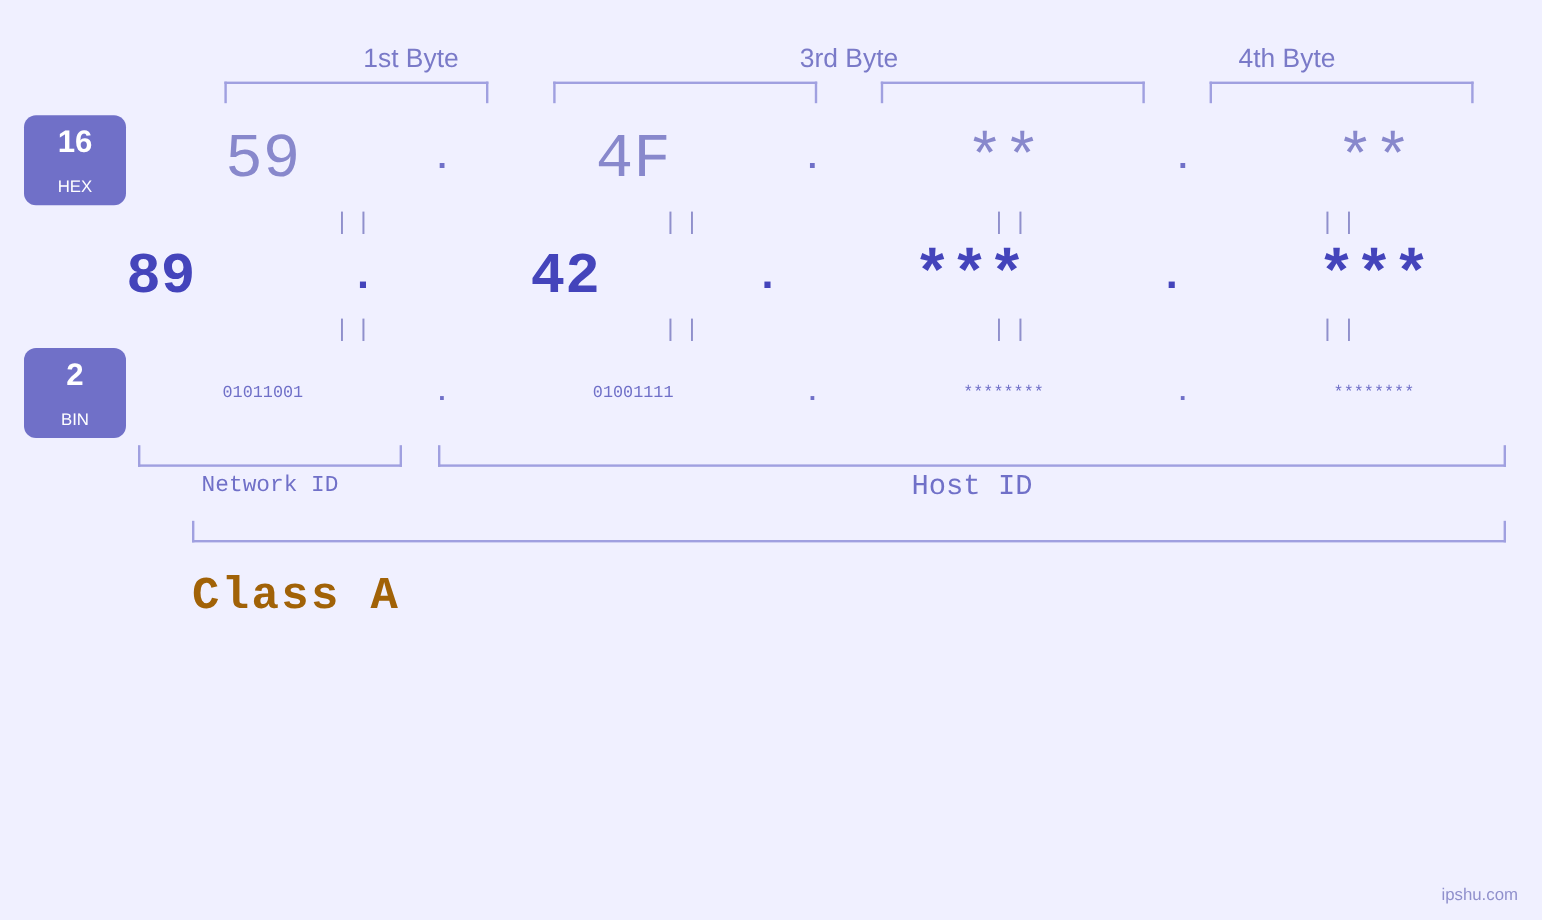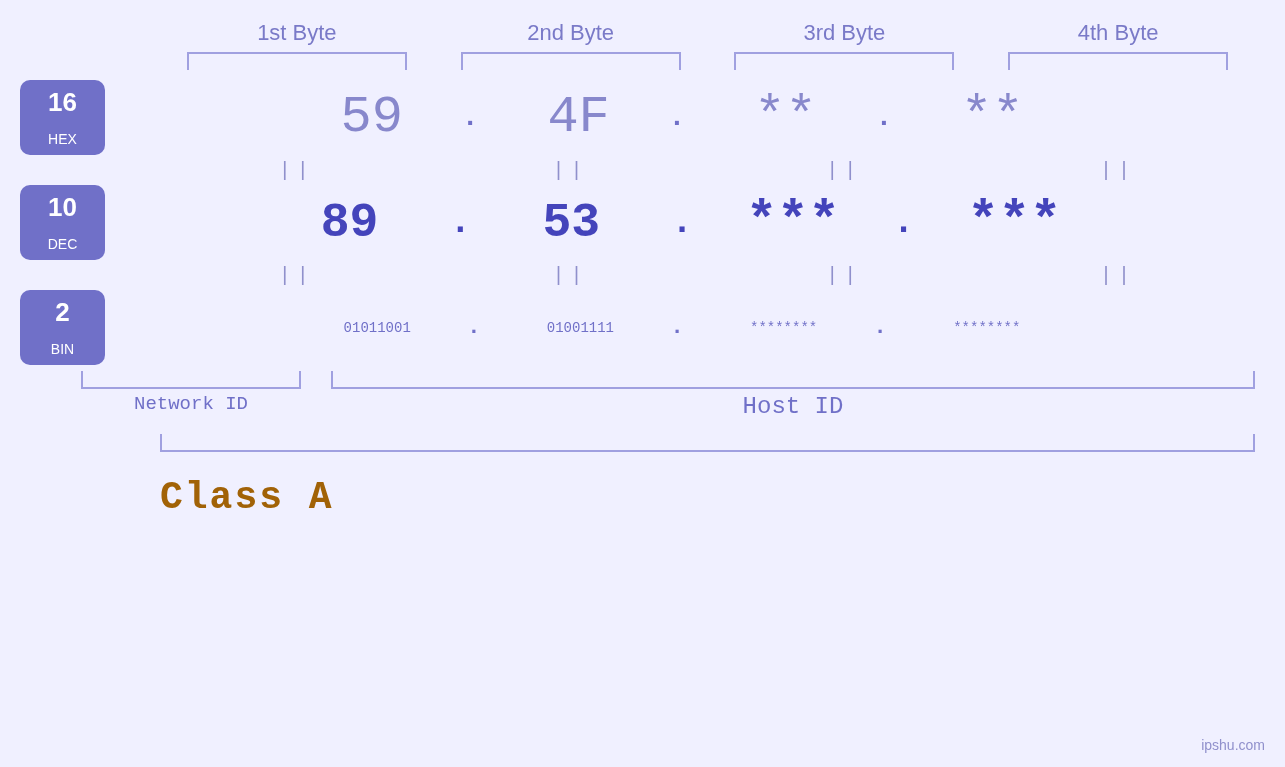--- a/index.html
+++ b/index.html
@@ -20,21 +20,21 @@
       display: flex;
       flex-direction: column;
       align-items: flex-start;
     }
 
     
     .byte-headers {
       display: flex;
       width: 100%;
       padding-left: 160px;
-      margin-top: 20px;
+      margin-top: 36px;
       justify-content: space-around;
       padding-right: 30px;
     }
 
     .byte-label {
       color: #7a7ac8;
       font-size: 22px;
       font-family: Arial, sans-serif;
       font-weight: 300;
       text-align: center;
@@ -93,21 +93,21 @@
       font-size: 14px;
       font-family: Arial, sans-serif;
       margin-top: 16px;
     }
 
     
     .values {
       display: flex;
       align-items: center;
       flex: 1;
-      justify-content: center;
+      justify-content: space-between;
       padding-left: 4px;
     }
 
     .byte-cell {
       width: 220px;
       text-align: center;
       display: flex;
       align-items: center;
       justify-content: center;
       position: relative;
@@ -207,21 +207,20 @@
       letter-spacing: 6px;
     }
   </style>
 </head>
 <body>
 
 <div class="main-container">
 
   <div class="byte-headers">
     <div class="byte-label">1st Byte</div>
-    <div class="byte-label">2nd Byte</div>
     <div class="byte-label">3rd Byte</div>
     <div class="byte-label">4th Byte</div>
   </div>
 
   <div class="brackets-row">
     <div class="bracket"></div>
     <div class="bracket"></div>
     <div class="bracket"></div>
     <div class="bracket"></div>
   </div>
@@ -251,31 +250,27 @@
   </div>
 
   <div class="sep">
     <div class="sep-cell">||</div>
     <div class="sep-cell">||</div>
     <div class="sep-cell">||</div>
     <div class="sep-cell">||</div>
   </div>
 
   <div class="data-row">
-    <div class="badge">
-      <span class="badge-num">10</span>
-      <span class="badge-label">DEC</span>
-    </div>
     <div class="values">
       <div class="byte-cell">
         <span class="dec-value">89</span>
       </div>
       <span class="dot-dec">.</span>
       <div class="byte-cell">
-        <span class="dec-value">53</span>
+        <span class="dec-value">42</span>
       </div>
       <span class="dot-dec">.</span>
       <div class="byte-cell">
         <span class="dec-value" style="font-size:52px;">***</span>
       </div>
       <span class="dot-dec">.</span>
       <div class="byte-cell">
         <span class="dec-value" style="font-size:52px;">***</span>
       </div>
     </div>
@@ -305,21 +300,21 @@
       <div class="byte-cell">
         <span class="bin-value">********</span>
       </div>
       <span class="dot" style="font-size:22px;">.</span>
       <div class="byte-cell">
         <span class="bin-value">********</span>
       </div>
     </div>
   </div>
 
-  <div style="display:flex; width:100%; padding-left:81px; padding-right:30px; margin-top:6px;">
+  <div style="display:flex; width:100%; padding-left:115px; padding-right:30px; margin-top:6px;">
 
     <div style="width:220px; flex-shrink:0;">
       <div style="height:18px; border:2px solid #a0a0e0; border-top:none;"></div>
       <div style="text-align:center; margin-top:4px; font-size:19px; color:#7070c8; font-family:'Courier New',Courier,monospace;">Network ID</div>
     </div>
 
     <div style="width:30px; flex-shrink:0;"></div>
 
     <div style="flex:1;">
       <div style="height:18px; border:2px solid #a0a0e0; border-top:none;"></div>

